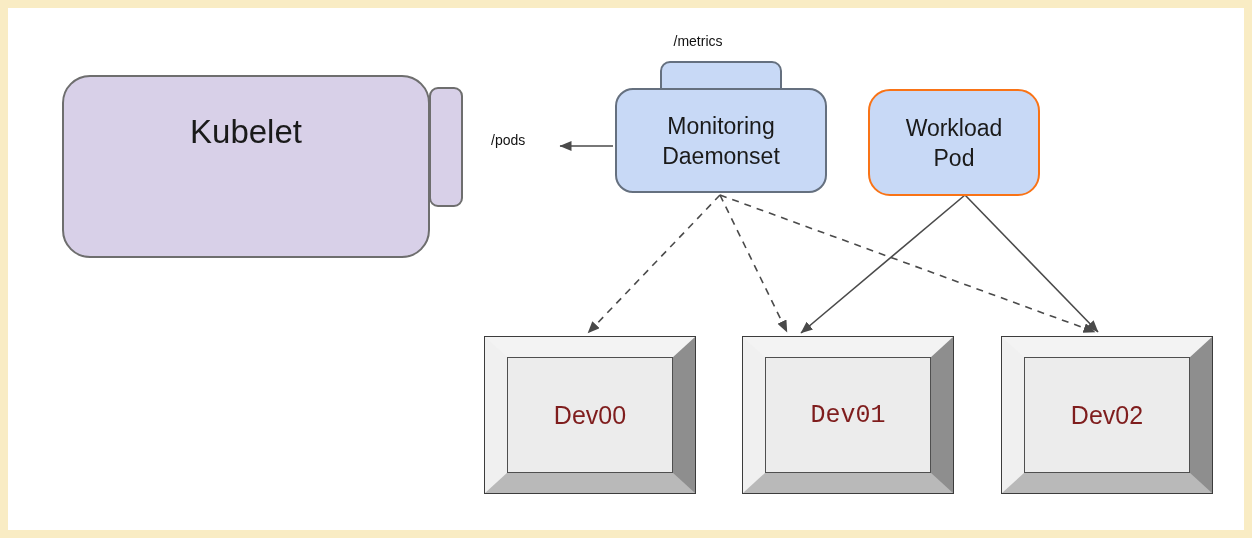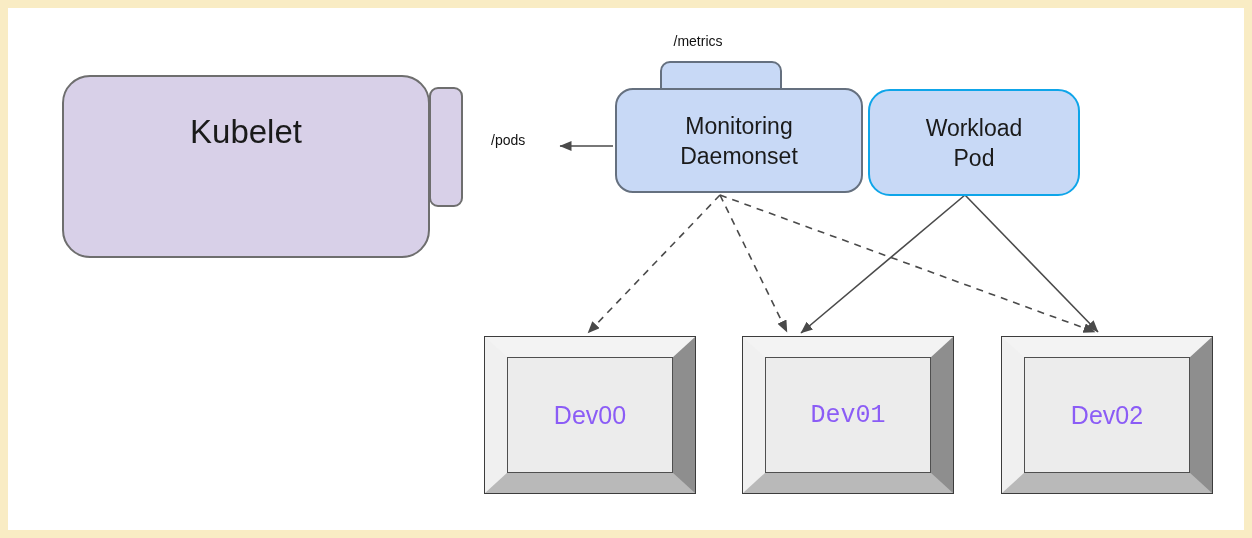--- a/index.html
+++ b/index.html
@@ -60,31 +60,31 @@
   .metrics-tab {
     left: 652px; top: 53px;
     width: 122px; height: 42px;
     background: #c8d9f6;
     border: 2px solid #65707f;
     border-radius: 10px;
     z-index: 2;
   }
   .monitoring {
     left: 607px; top: 80px;
-    width: 248px; height: 105px;
+    width: 212px; height: 105px;
     background: #c8d9f6;
     border: 2px solid #65707f;
     border-radius: 18px;
     z-index: 3;
   }
   .workload {
     left: 860px; top: 81px;
-    width: 212px; height: 107px;
+    width: 172px; height: 107px;
     background: #c8d9f6;
-    border: 2px solid #0ea5e9;
+    border: 2px solid #f97316;
     border-radius: 22px;
     z-index: 3;
   }
   .pod-label-wrap {
     width: 100%; height: 100%;
     display: flex;
     align-items: center;
     justify-content: center;
     text-align: center;
     font-size: 23px;
@@ -118,21 +118,21 @@
     z-index: 2;
   }
   .device-face {
     width: 100%; height: 100%;
     display: flex;
     align-items: center;
     justify-content: center;
     background: #ececec;
     box-shadow: 0 0 0 1px #4f4f4f;
     font-size: 25px;
-    color: #8b5cf6;
+    color: #7f1d1d;
   }
   .dev00 { left: 477px; top: 329px; }
   .dev01 { left: 735px; top: 329px; font-family: Liberation Mono, monospace; }
   .dev02 { left: 994px; top: 329px; }
 </style>
 </head>
 <body>
 
 <div class="frame">
   <div class="stage">

